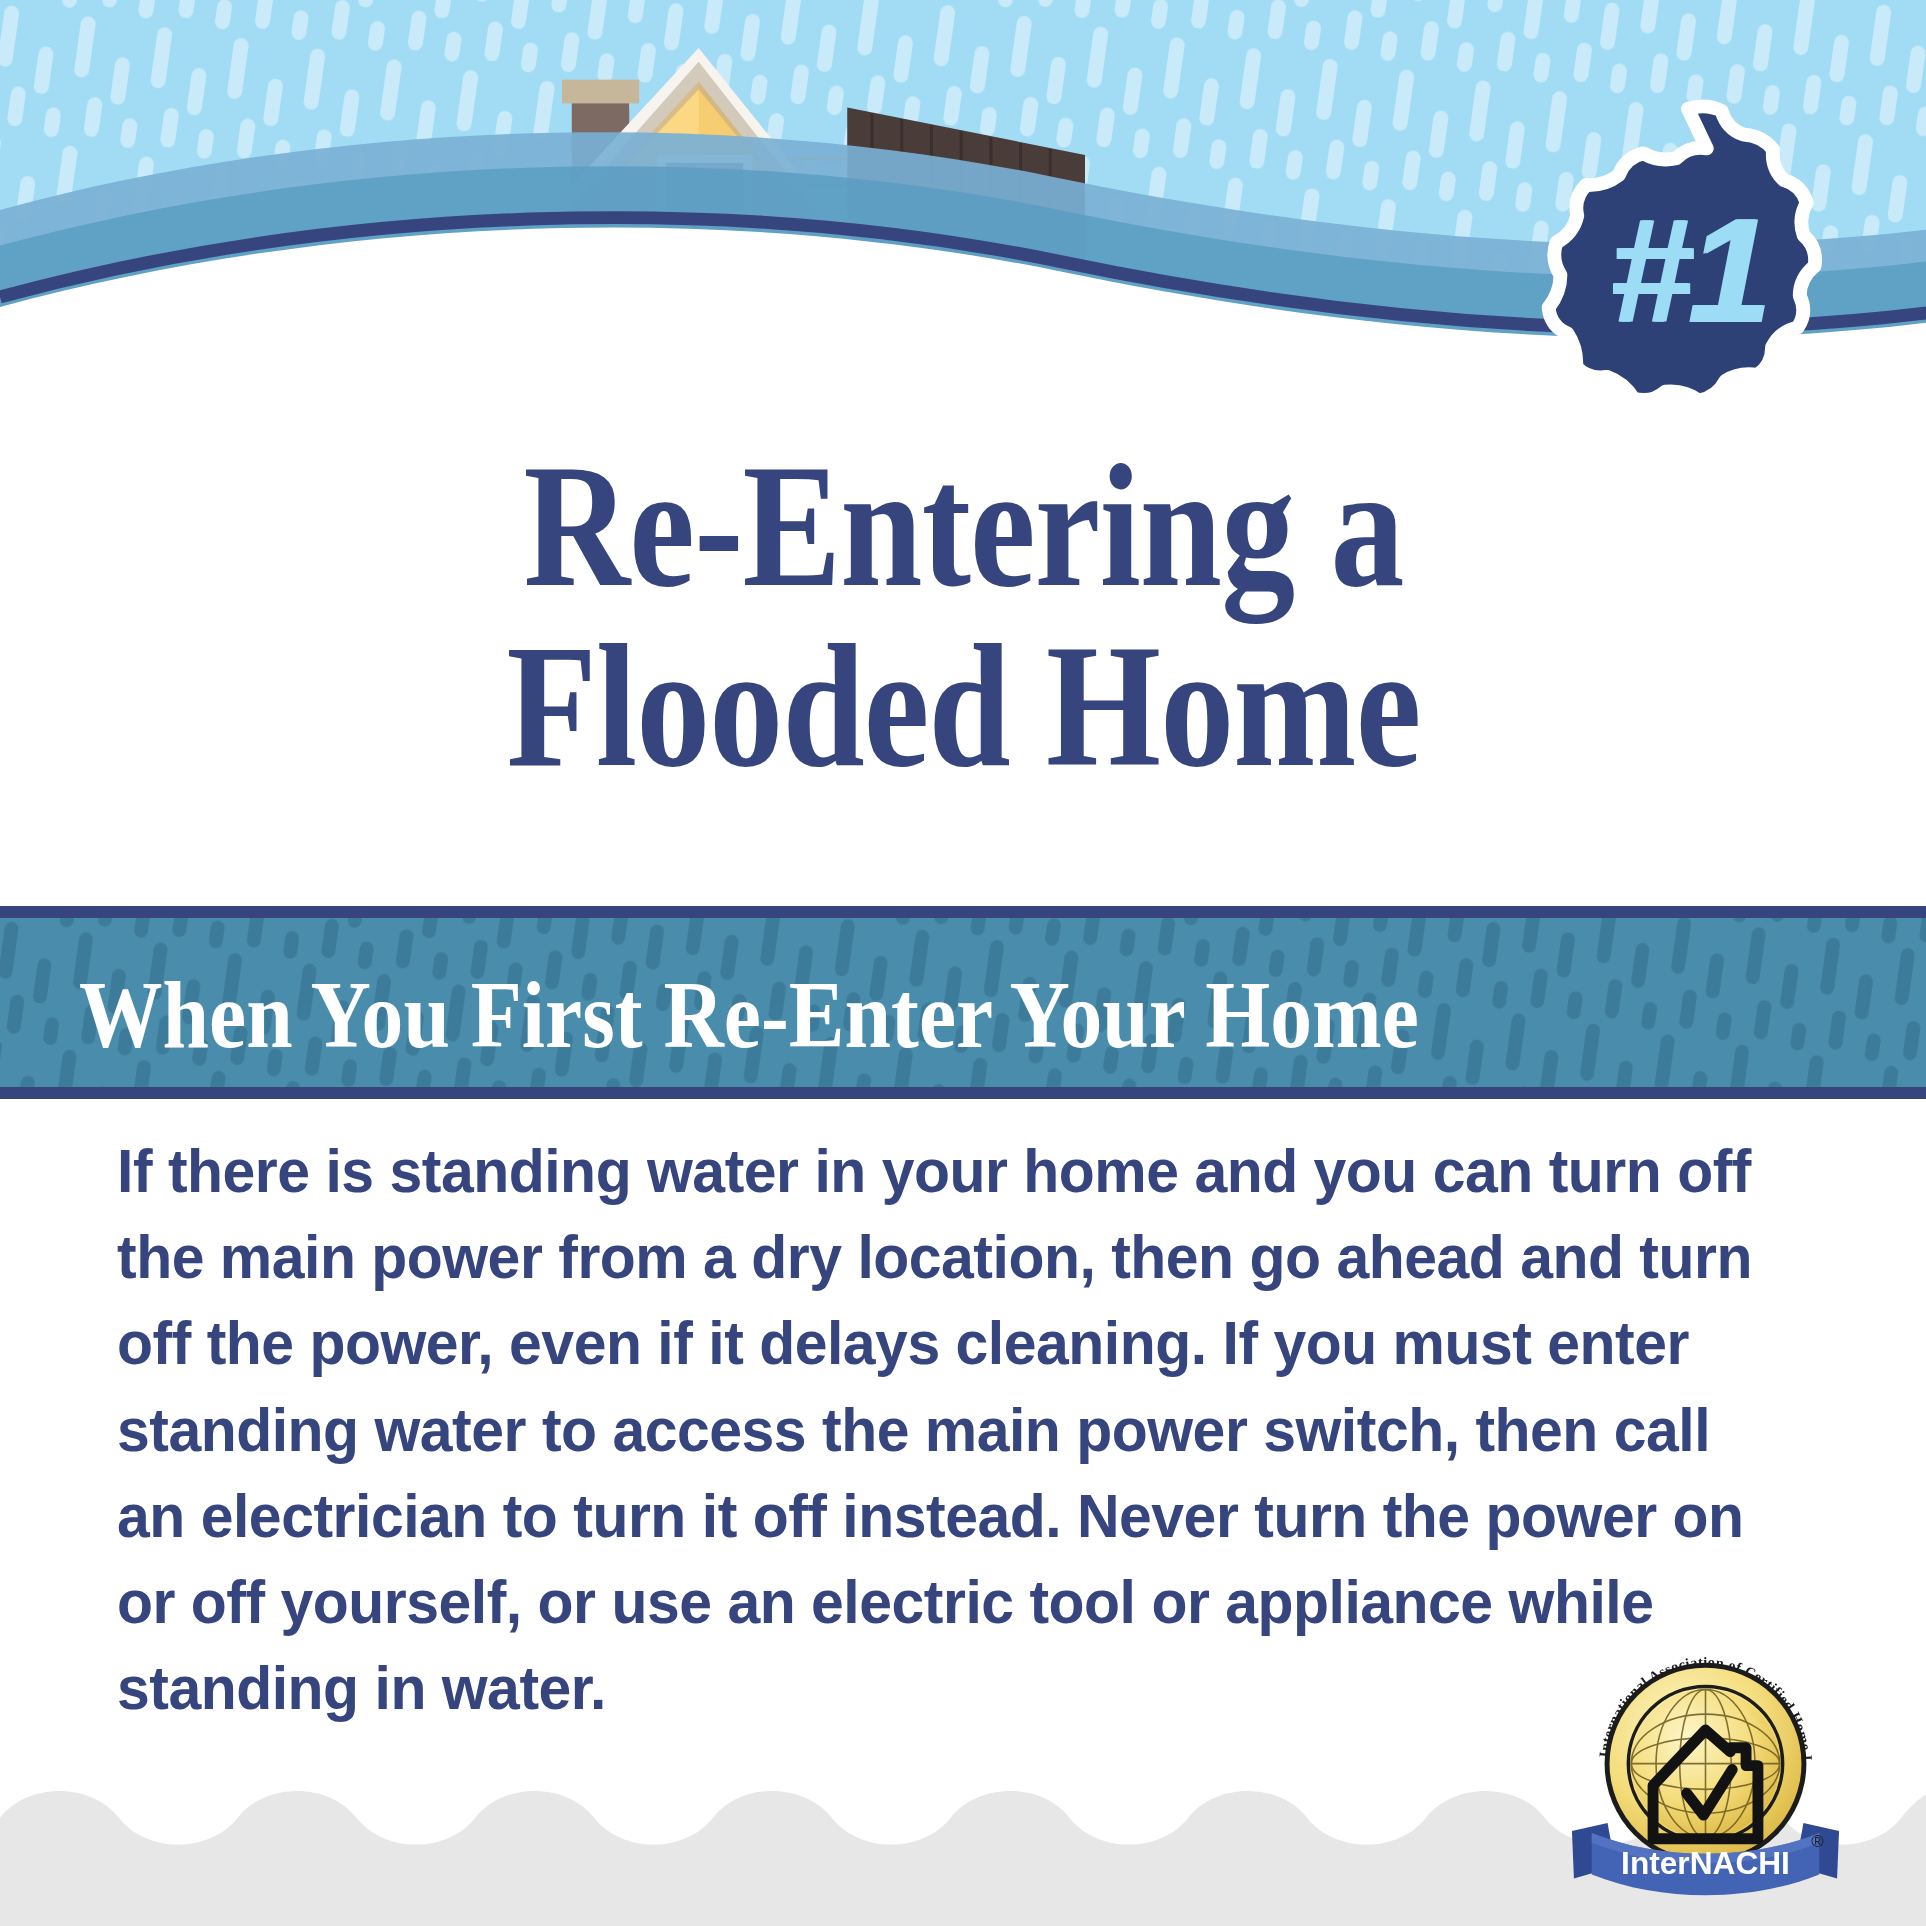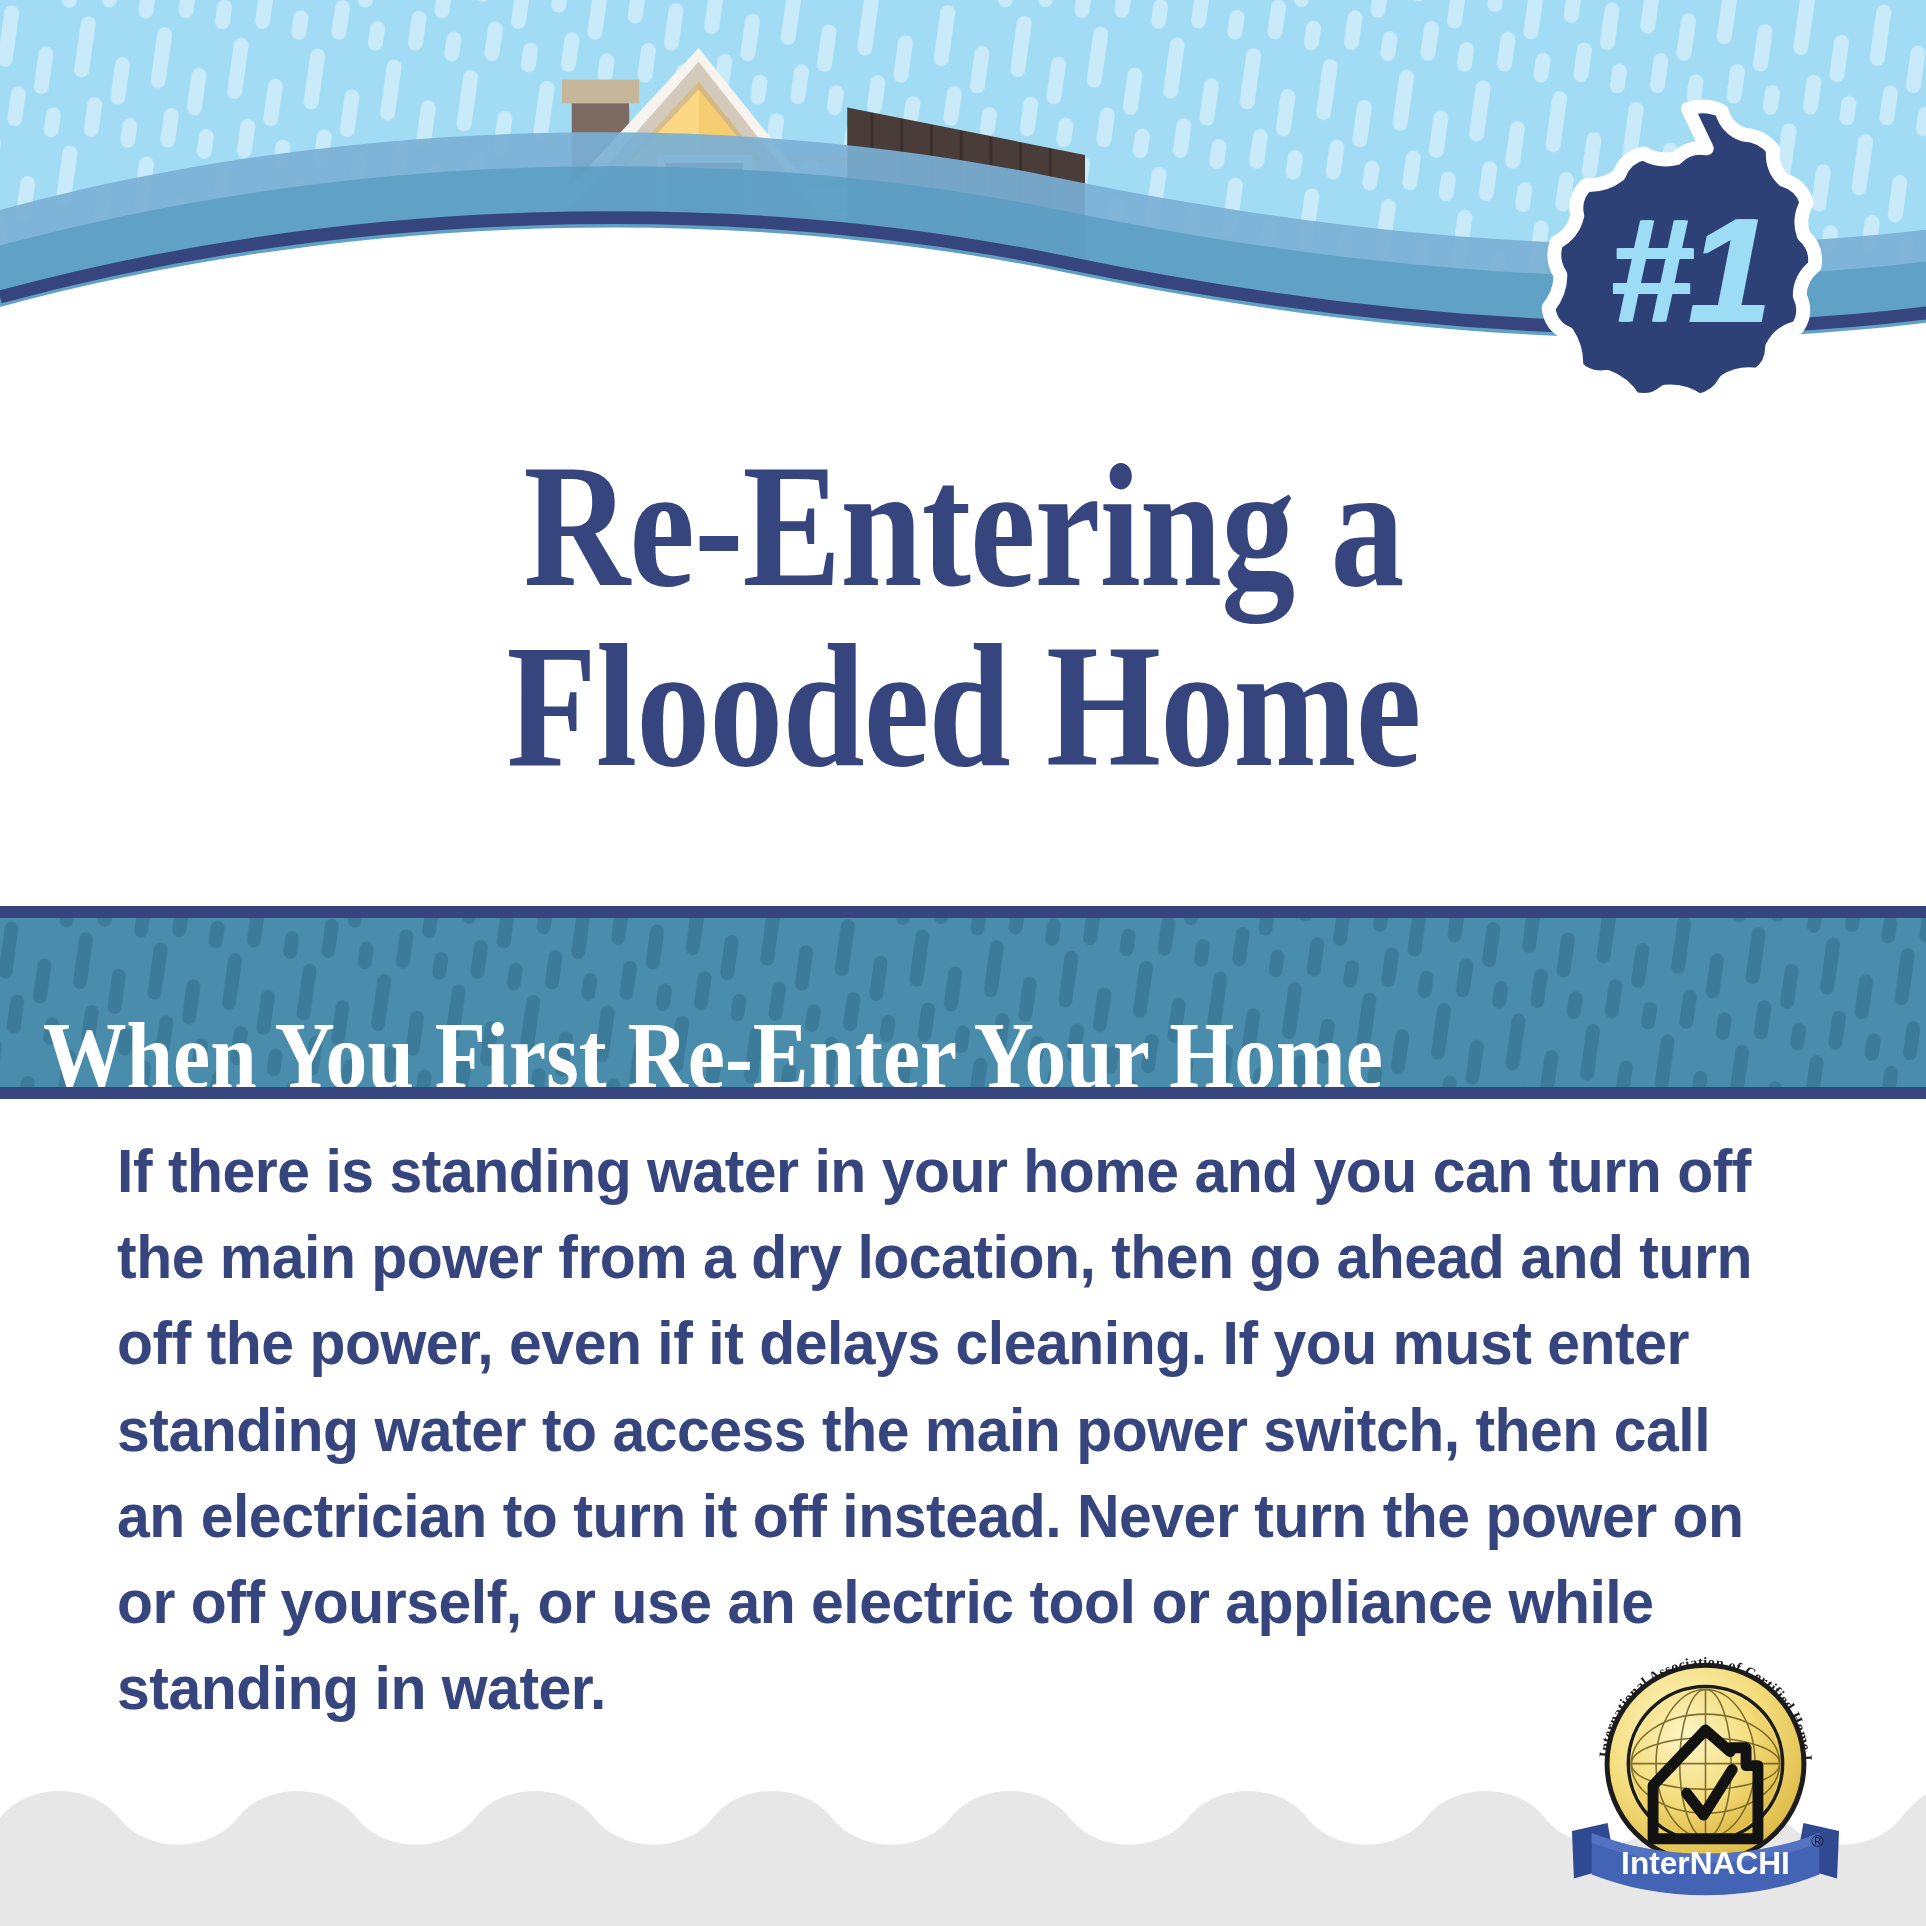--- a/index.html
+++ b/index.html
@@ -110,22 +110,22 @@
     box-sizing: border-box;
     overflow: hidden;
   }
   .band-rain { position:absolute; left:0; top:0; width:1927px; height:193px; }
   .band-text {
     position: absolute;
     left: 0; top: 0;
     width: 1927px;
     height: 193px;
     display: flex;
-    align-items: flex-end;
-    padding-left: 43px;
+    align-items: center;
+    padding-left: 79px;
     box-sizing: border-box;
     color: #ffffff;
     font-family: "Liberation Serif", serif;
     font-weight: bold;
     font-size: 95px;
     letter-spacing: 0px;
     white-space: nowrap;
   }
   .band-text > span {
     display: inline-block;

